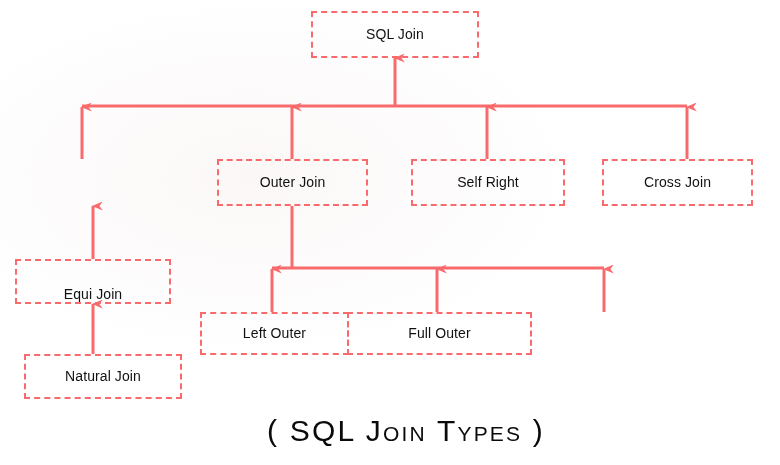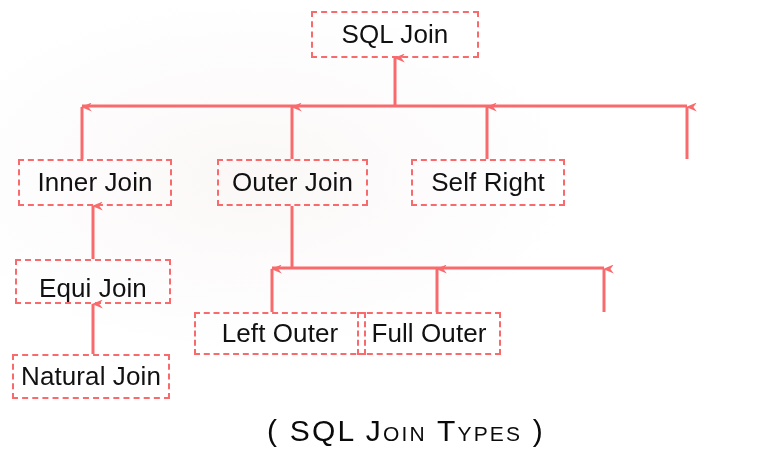--- a/index.html
+++ b/index.html
@@ -36,21 +36,21 @@
   .node {
     position: absolute;
     box-sizing: border-box;
     border: 2px dashed #f96a6c;
     background: transparent;
     display: flex;
     align-items: center;
     justify-content: center;
     color: #111111;
     font-family: "Liberation Sans", sans-serif;
-    font-size: 26px;
+    font-size: 14px;
     font-weight: 400;
     letter-spacing: 0.1px;
     white-space: nowrap;
     line-height: 1;
   }
   .node span {
     display: block;
     transform: translateY(-1px);
   }
   #caption {
@@ -97,45 +97,45 @@
     <line x1="272" y1="268" x2="604" y2="268" stroke="#f96a6c" stroke-width="3"></line>
     <line x1="272" y1="312" x2="272" y2="269" stroke="#f96a6c" stroke-width="3" marker-end="url(#arrowUp)"></line>
     <line x1="437" y1="312" x2="437" y2="269" stroke="#f96a6c" stroke-width="3" marker-end="url(#arrowUp)"></line>
     <line x1="604" y1="312" x2="604" y2="269" stroke="#f96a6c" stroke-width="3" marker-end="url(#arrowUp)"></line>
   </svg>
 
   <div class="node" style="left:311px; top:11px; width:168px; height:47px;">
     <span>SQL Join</span>
   </div>
 
-  <div class="node" style="left:18px; top:159px; width:154px; height:47px;">
-    <span>Inner Join</span>
-  </div>
 
   <div class="node" style="left:217px; top:159px; width:151px; height:47px;text-align:center;">
     <span>Outer Join</span>
   </div>
 
   <div class="node" style="left:411px; top:159px; width:154px; height:47px;">
     <span>Self Right</span>
   </div>
 
+  <div class="node" style="left:602px; top:159px; width:151px; height:47px;">
+    <span>Cross Join</span>
+  </div>
 
   <div class="node" style="left:15px; top:259px; width:156px; height:45px;align-items:flex-end;">
     <span>Equi Join</span>
   </div>
 
-  <div class="node" style="left:12px; top:354px; width:158px; height:45px;">
+  <div class="node" style="left:24px; top:354px; width:158px; height:45px;">
     <span>Natural Join</span>
   </div>
 
-  <div class="node" style="left:194px; top:312px; width:172px; height:43px;">
+  <div class="node" style="left:200px; top:312px; width:149px; height:43px;">
     <span>Left Outer</span>
   </div>
 
-  <div class="node" style="left:357px; top:312px; width:144px; height:43px;">
+  <div class="node" style="left:347px; top:312px; width:185px; height:43px;">
     <span>Full Outer</span>
   </div>
 
 
   <div id="caption">( SQL Join Types )</div>
 
 </div>
 
 </body></html>

